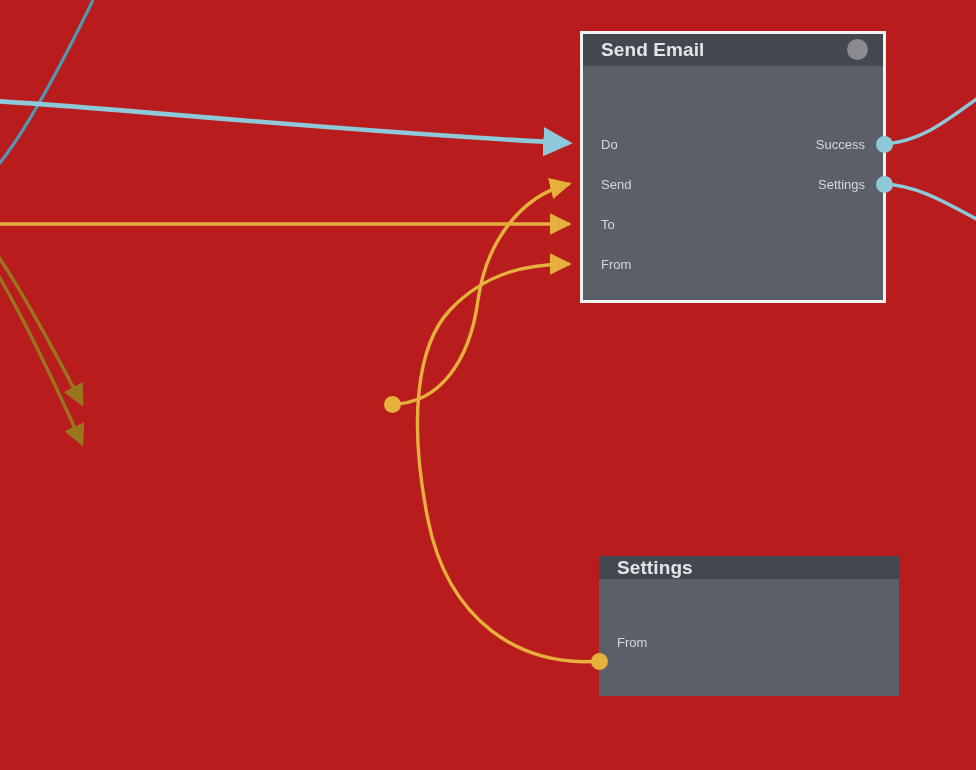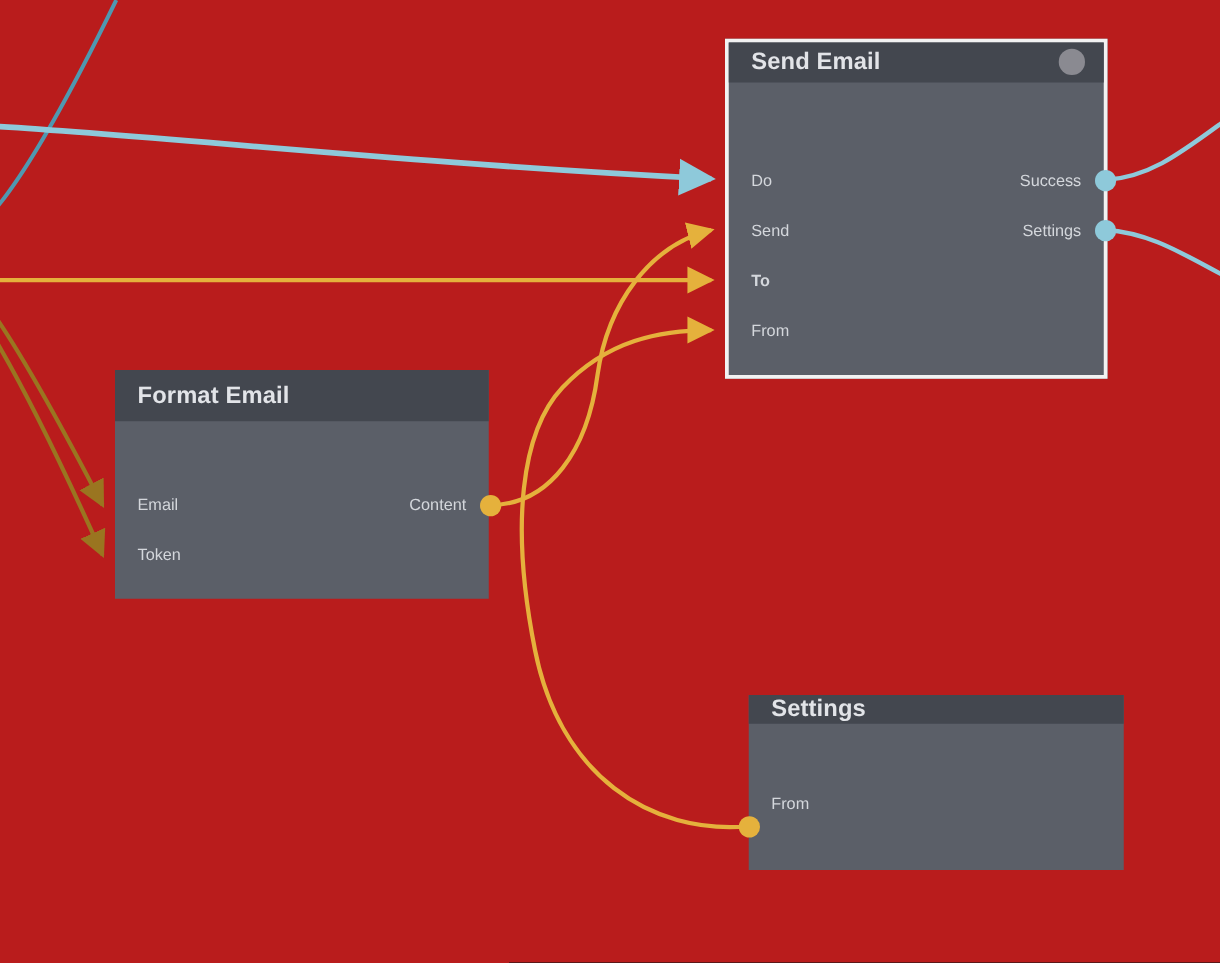--- a/index.html
+++ b/index.html
@@ -173,55 +173,39 @@
       <span class="node-title">Send Email</span>
       <span class="status-dot" style="right:15px; top:5px;"></span>
     </div>
     <div class="node-body">
       <div class="port-row in" style="top:69px;">
         <span class="port-label">Do</span>
       </div>
       <div class="port-row in" style="top:109px;">
         <span class="port-label">Send</span>
       </div>
-      <div class="port-row in" style="top:149px;font-weight:bold;">
+      <div class="port-row in" style="top:149px;">
         <span class="port-label">To</span>
       </div>
       <div class="port-row in" style="top:189px;">
         <span class="port-label">From</span>
       </div>
 
       <div class="port-row out" style="top:69px;margin-left:37px;">
         <span class="port-label">Success</span>
       </div>
       <div class="port-row out" style="top:109px;">
         <span class="port-label">Settings</span>
       </div>
     </div>
   </div>
 
   <div class="port-dot blue" style="left:876px; top:136px;"></div>
   <div class="port-dot blue" style="left:876px; top:176px;"></div>
 
-  <div class="node" id="node-format-email">
-    <div class="node-header" style="height:41px;">
-      <span class="node-title">Format Email</span>
-    </div>
-    <div class="node-body">
-      <div class="port-row in" style="top:57px;">
-        <span class="port-label">Email</span>
-      </div>
-      <div class="port-row in" style="top:97px;">
-        <span class="port-label">Token</span>
-      </div>
-      <div class="port-row out" style="top:57px;">
-        <span class="port-label">Content</span>
-      </div>
-    </div>
-  </div>
 
   <div class="port-dot gold" style="left:384px; top:396px;"></div>
 
   <div class="node" id="node-settings">
     <div class="node-header" style="height:23px;">
       <span class="node-title">Settings</span>
     </div>
     <div class="node-body">
       <div class="port-row in" style="top:54px;">
         <span class="port-label">From</span>

